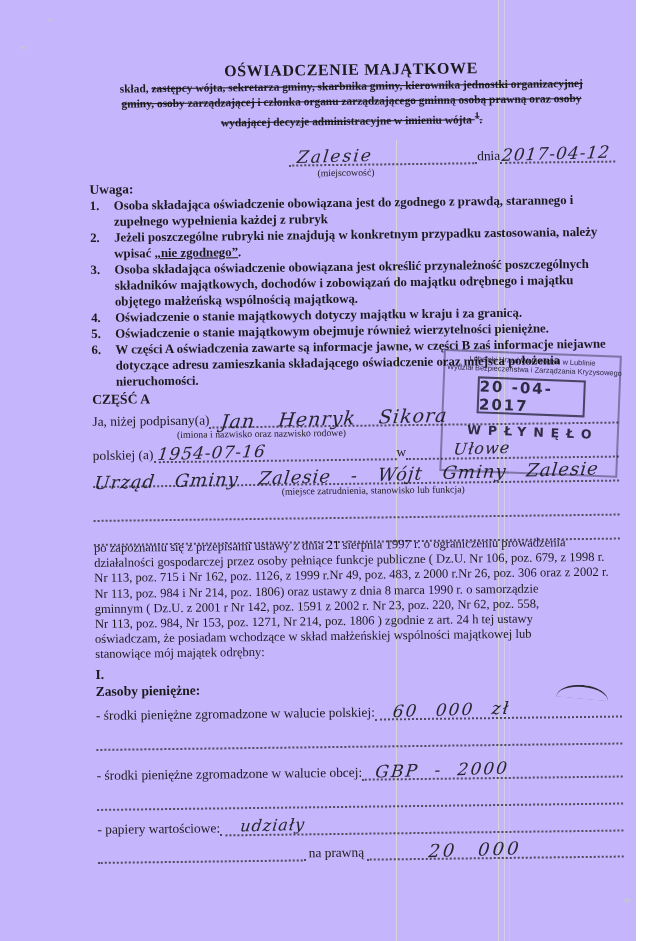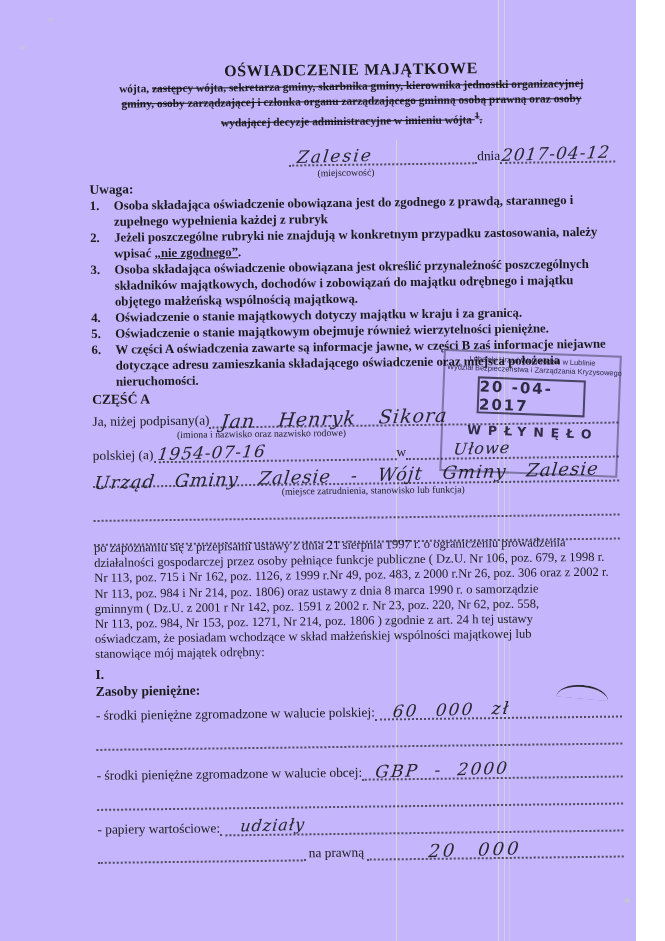--- a/index.html
+++ b/index.html
@@ -55,21 +55,21 @@
   <div class="vline" style="left:509px;top:300px;height:641px;opacity:.5;"></div>
   <div class="speck" style="left:48px;top:18px;width:5px;height:3px;"></div>
   <div class="speck" style="left:20px;top:46px;width:6px;height:3px;"></div>
   <div class="speck" style="left:624px;top:898px;width:7px;height:5px;"></div>
 
   <div class="content">
 
     <div class="blk" style="top:0;">
       <div class="title">OŚWIADCZENIE MAJĄTKOWE</div>
       <div class="subtitle">
-        <div><span>wójta, </span><span class="st">zastępcy wójta, sekretarza gminy, skarbnika gminy, kierownika jednostki organizacyjnej</span></div>
+        <div><span>skład, </span><span class="st">zastępcy wójta, sekretarza gminy, skarbnika gminy, kierownika jednostki organizacyjnej</span></div>
         <div><span class="st">gminy, osoby zarządzającej i członka organu zarządzającego gminną osobą prawną oraz osoby</span></div>
         <div><span class="st"><span>wydającej decyzje administracyjne w imieniu wójta</span> <sup>1</sup><span>.</span></span></div>
       </div>
     </div>
 
     <div class="blk row" style="top:84px;">
       <span style="flex:0 0 200px;"></span>
       <span class="dots dots-fixed" style="flex:0 0 188px;">
         <span class="hw" style="font-size:17px;padding-left:8px;letter-spacing:2px;">Zalesie</span>
       </span>

